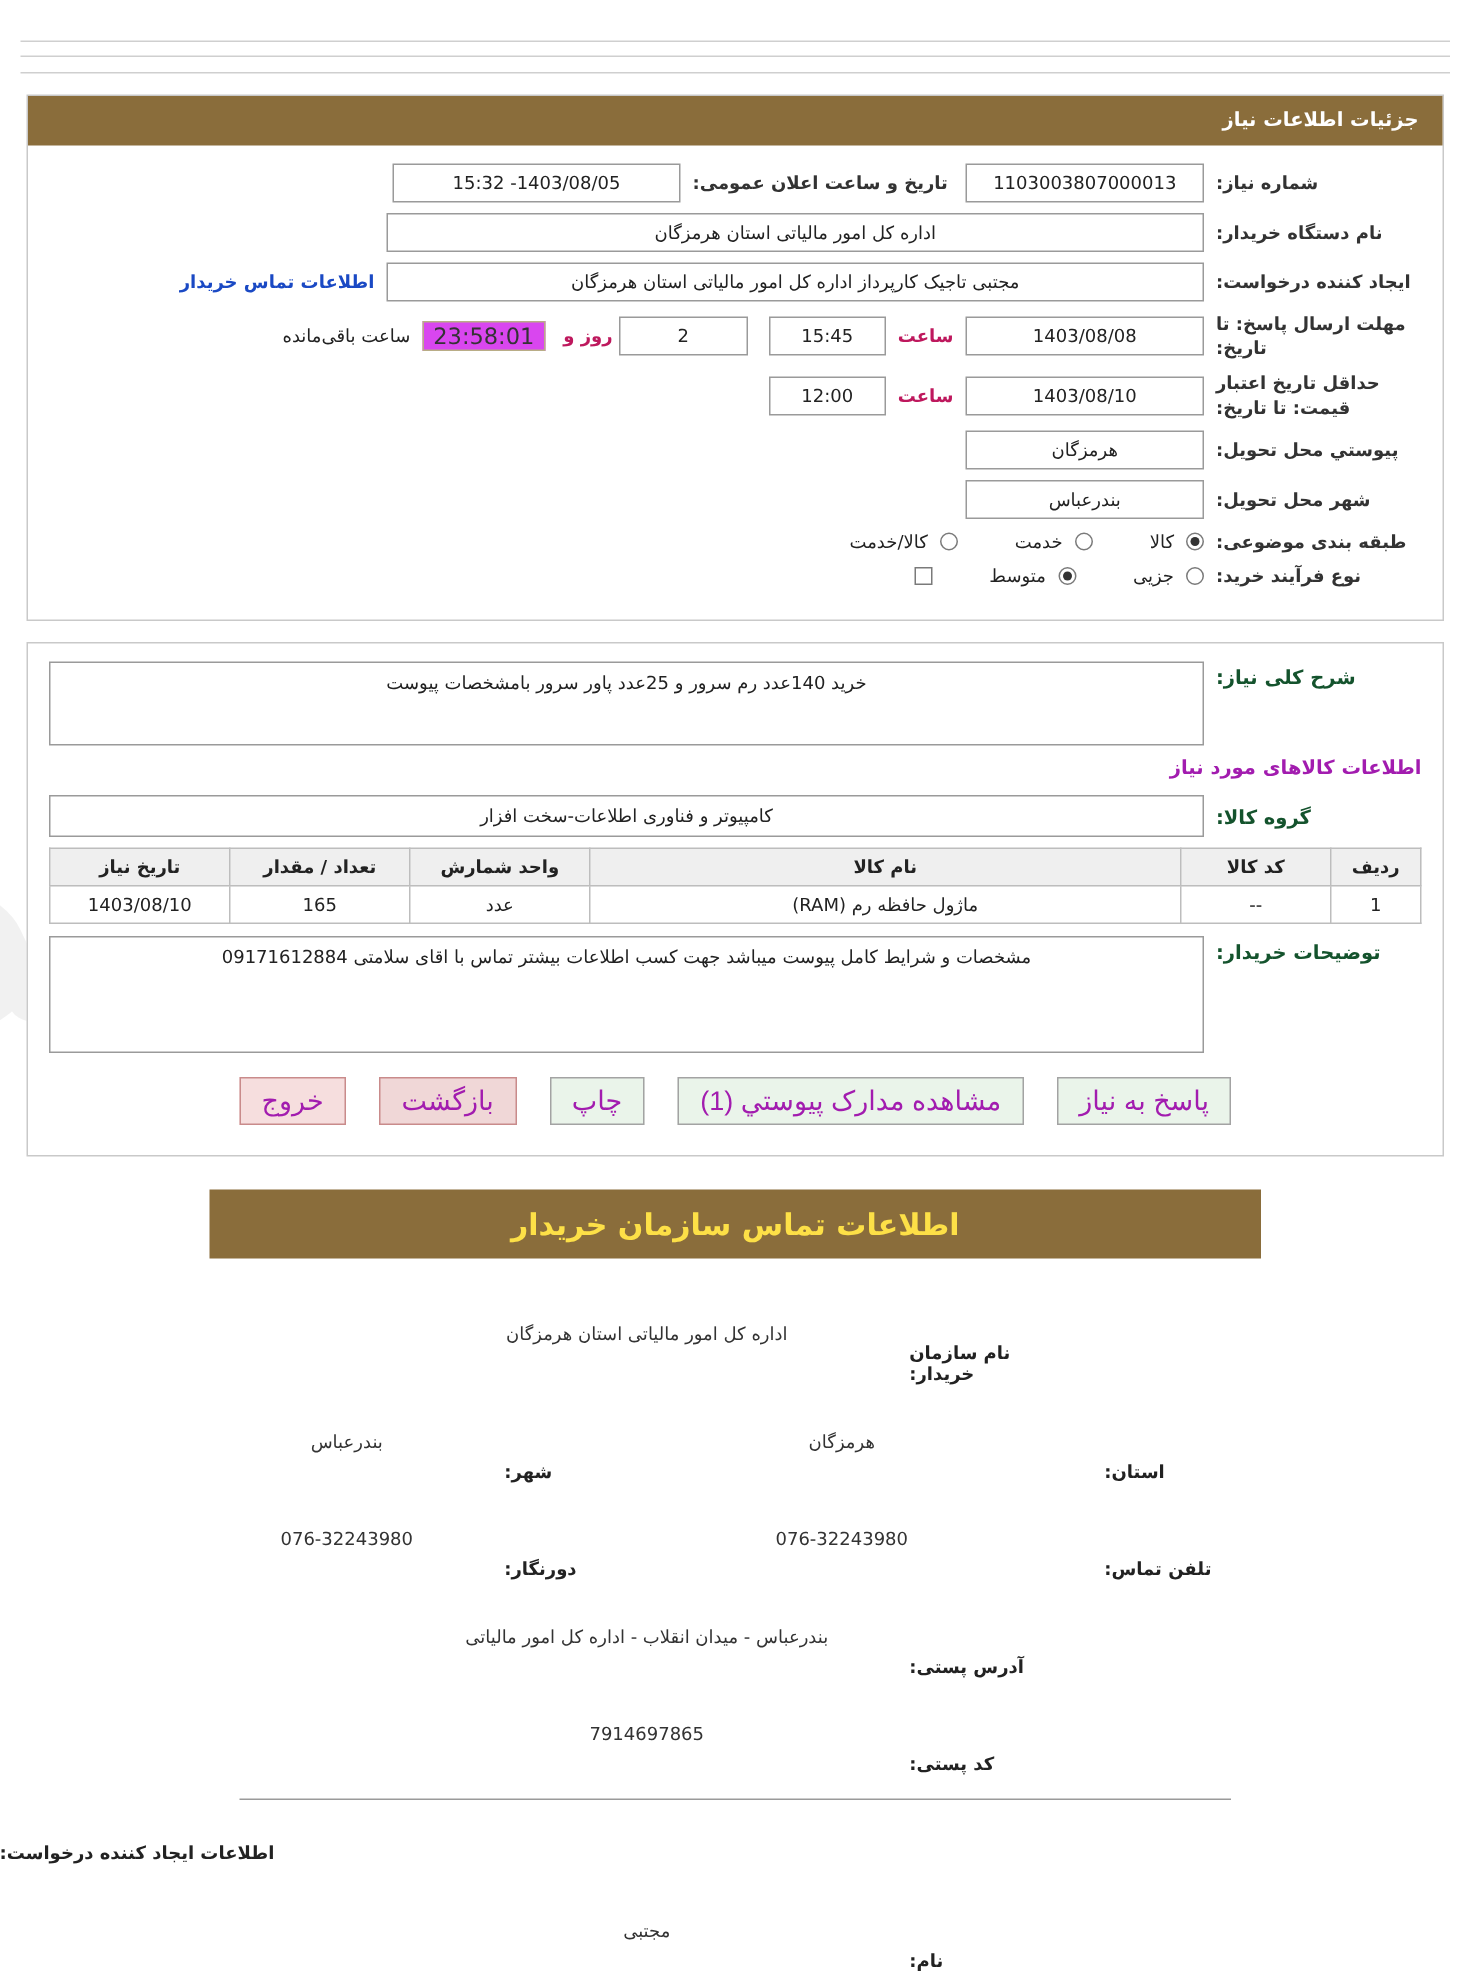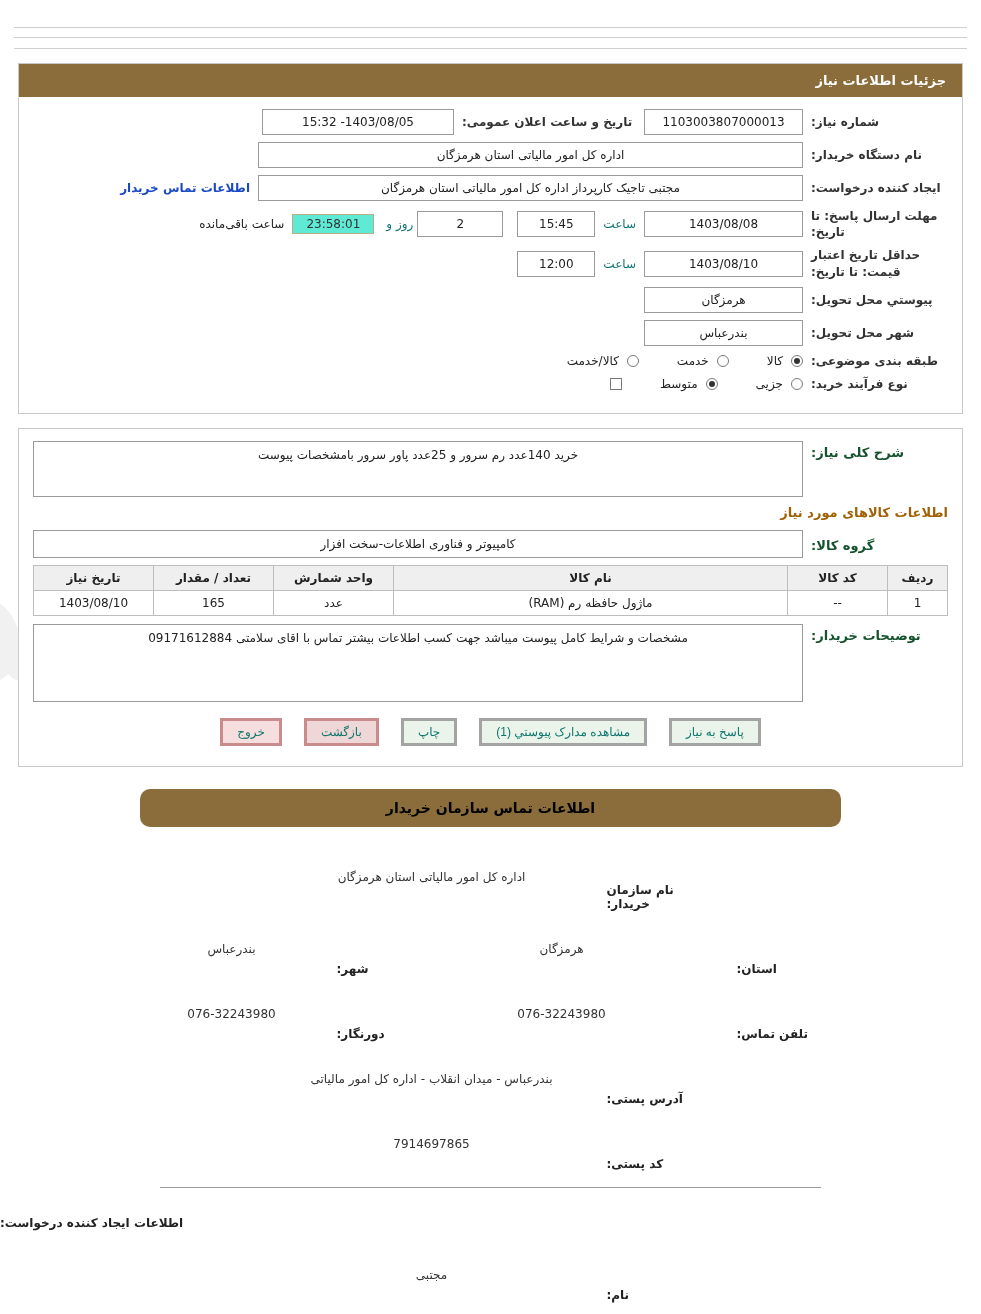--- a/index.html
+++ b/index.html
@@ -75,32 +75,32 @@
     overflow: hidden;
     white-space: nowrap;
   }
   .fld.w-lg { width: 159px; }
   .fld.w-xl { width: 545px; }
   .fld.w-md { width: 192px; }
   .fld.w-sm { width: 86px; }
   .fld.w-xs { width: 78px; }
 
   .sublbl {
-    font-size: 12px; font-weight: normal; color: #0f766e;
+    font-size: 12px; font-weight: bold; color: #be185d;
     padding: 0 8px; white-space: nowrap;
   }
   .link {
     color: #1a49c4; font-size: 12px; text-decoration: none;
     padding: 0 8px; white-space: nowrap; font-weight: bold; text-align: right;
   }
   .countdown {
-    background: #5eead4;
+    background: #d946ef;
     border: 1px solid #b9ad86;
     height: 20px; line-height: 18px;
-    font-size: 12px; color: #333;
+    font-size: 15px; color: #333;
     width: 82px; text-align: center;
     margin-right: 8px;
   }
   .countdown-note { font-size: 12px; padding-right: 8px; white-space: nowrap; }
 
   .radio-group { display: flex; align-items: center; gap: 6px; }
   .radio {
     width: 12px; height: 12px; border-radius: 50%;
     border: 1px solid #7a7a7a; background: #fff;
     display: inline-block; position: relative;
@@ -121,21 +121,21 @@
     border: 1px solid #9a9a9a;
     background: #fff;
     min-height: 56px;
     font-size: 12px;
     padding: 4px 8px;
     text-align: center;
     line-height: 1.6;
   }
   .sec-title {
     font-size: 13px; font-weight: bold; text-align: right;
-    margin: 8px 0 10px 0; color: #a16207;
+    margin: 8px 0 10px 0; color: #a21caf;
   }
   .row-top { display: flex; align-items: flex-start; margin-bottom: 8px; }
   .lbl-top {
     font-size: 13px; font-weight: bold; text-align: left; color: #14532d;
     width: 145px; flex: 0 0 145px; padding-left: 8px; padding-top: 4px;
   }
 
   table.items {
     width: 100%; border-collapse: collapse; margin-top: 4px; margin-bottom: 0;
   }
@@ -143,31 +143,30 @@
     background: #efefef; border: 1px solid #bdbdbd;
     font-size: 12px; font-weight: bold; padding: 5px 4px; text-align: center;
   }
   table.items td {
     border: 1px solid #bdbdbd; font-size: 12px; padding: 5px 4px;
     text-align: center; background: #fff;
   }
 
   .btn-row { display: flex; justify-content: center; gap: 22px; margin: 16px 0 6px 0; }
   .btn {
-    font-size: 12px; padding: 4px 14px; border: 3px solid #a3a3a3;
-    background: #eaf4ea; color: #0f766e; cursor: pointer; white-space: nowrap;
+    font-size: 18px; padding: 4px 14px; border: 1px solid #a3a3a3;
+    background: #eaf4ea; color: #a21caf; cursor: pointer; white-space: nowrap;
   }
   .btn.red { border-color: #c98b8b; background: #f6dede; }
   .btn.pink { border-color: #c98b8b; background: #f0d7d7; }
 
   .contact-header {
-    background: #8a6d3b; color: #000000; font-size: 14px; font-weight: bold;
+    background: #8a6d3b; color: #fde047; font-size: 20px; font-weight: bold;
     padding: 11px 18px; text-align: center;
     margin: 22px 140px 0 140px;
-    border-radius: 10px;
   }
   .contact-body { padding: 16px 0 0 0; }
   .crow { display: flex; align-items: center; margin-bottom: 11px; justify-content: center; }
   .clbl {
     font-size: 12px; font-weight: bold; color: #222;
     width: 118px; flex: 0 0 118px; text-align: left; padding-left: 10px; margin-top: 40px;
   }
   .cval { font-size: 12px; color: #333; width: 330px; text-align: center; }
   .cval.wide { width: 330px; }
   .divider { height: 1px; background: #9a9a9a; margin: 16px 160px 0 160px; }

